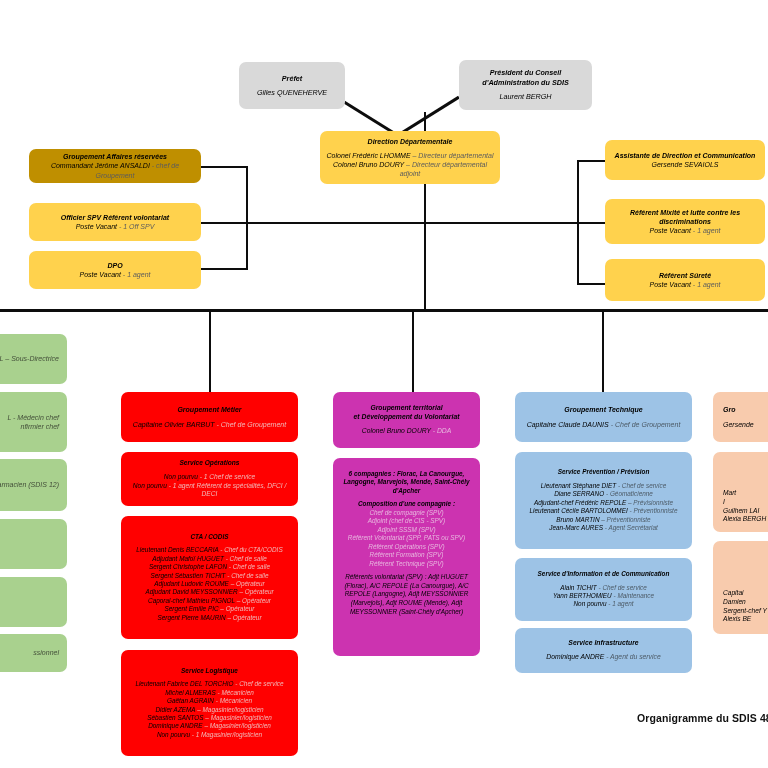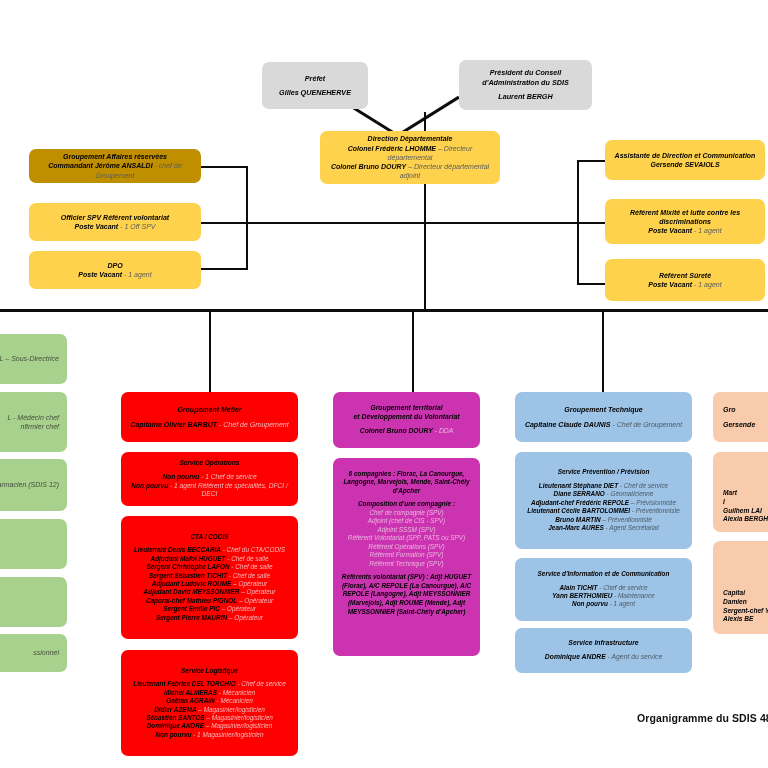--- a/index.html
+++ b/index.html
@@ -30,21 +30,21 @@
     z-index: 5;
   }
   .node .ttl {
     font-weight: bold;
     font-style: italic;
     color: #000;
     display: block;
   }
   .node .ln { display: block; }
   .node .nm {
-    font-weight: bold;
+    font-weight: normal;
     font-style: italic;
     color: #000;
   }
   .node .rl {
     font-style: italic;
     font-weight: normal;
     color: #5c5c5c;
   }
   .node .plain {
     font-style: italic;
@@ -120,21 +120,21 @@
   <div class="ln-h" style="left:424px; top:222px; width:183px;"></div>
   <div class="ln-h" style="left:577px; top:283px; width:30px;"></div>
   <div class="ln-v" style="left:577px; top:160px; height:125px;"></div>
 
   <div class="divider" style="left:-4px; top:309px; width:776px;"></div>
 
   <div class="ln-v" style="left:209px; top:309px; height:83px;"></div>
   <div class="ln-v" style="left:412px; top:309px; height:83px;"></div>
   <div class="ln-v" style="left:602px; top:309px; height:83px;"></div>
 
-  <div class="node c-grey" style="left:262px; top:62px; width:106px; height:47px; font-size:7.2px;">
+  <div class="node c-grey" style="left:239px; top:62px; width:106px; height:47px; font-size:7.2px;">
     <span class="ttl">Préfet</span>
     <span class="gap"></span>
     <span class="nm">Gilles QUENEHERVE</span>
   </div>
 
   <div class="node c-grey" style="left:459px; top:60px; width:133px; height:50px; font-size:7.2px;">
     <span class="ttl">Président du Conseil d'Administration du SDIS</span>
     <span class="gap"></span>
     <span class="nm">Laurent BERGH</span>
   </div>

